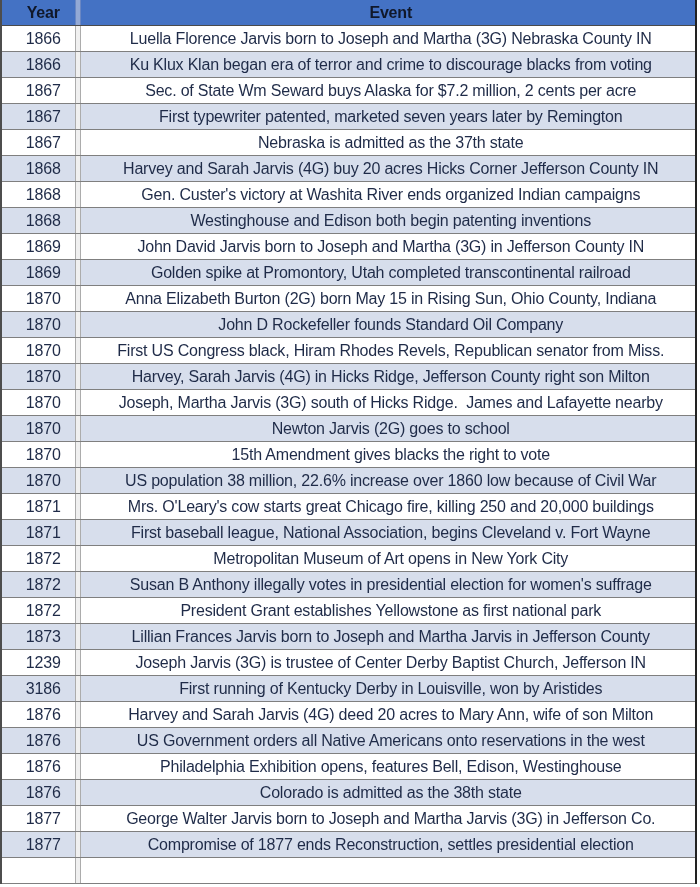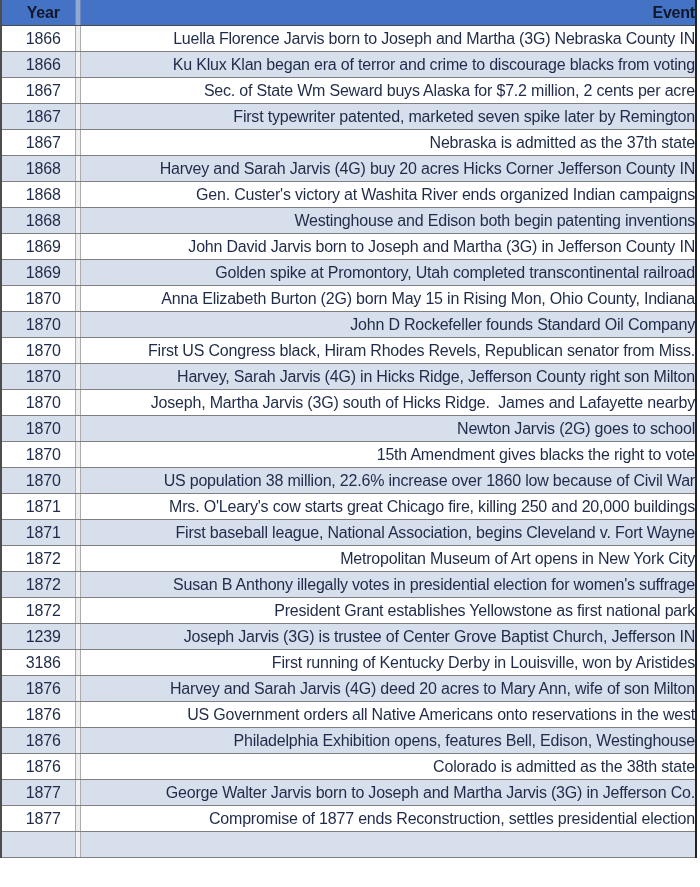--- a/index.html
+++ b/index.html
@@ -48,21 +48,21 @@
     background:var(--header-bg);
     color:var(--header-text);
     font-weight:bold;
     border-bottom:1px solid #4a4a4a;
   }
   th.year,td.year{
     text-align:center;
     padding-left:10px;
   }
   th.event,td.event{
-    text-align:right;
+    text-align:center;
     padding-left:6px;
   }
   td.divider{
     background:var(--divider-bg);
     border-left:1px solid var(--divider-border);
     border-right:1px solid var(--divider-border);
   }
   thead th.divider{
     background:var(--divider-header-bg);
     border-left:1px solid var(--divider-header-border);
@@ -106,21 +106,21 @@
 
   <tr>
     <td class="year">1867</td>
     <td class="divider"></td>
     <td class="event">Sec. of State Wm Seward buys Alaska for $7.2 million, 2 cents per acre</td>
   </tr>
 
   <tr>
     <td class="year">1867</td>
     <td class="divider"></td>
-    <td class="event">First typewriter patented, marketed seven spike later by Remington</td>
+    <td class="event">First typewriter patented, marketed seven years later by Remington</td>
   </tr>
 
   <tr>
     <td class="year">1867</td>
     <td class="divider"></td>
     <td class="event">Nebraska is admitted as the 37th state</td>
   </tr>
 
   <tr>
     <td class="year">1868</td>
@@ -148,21 +148,21 @@
 
   <tr>
     <td class="year">1869</td>
     <td class="divider"></td>
     <td class="event">Golden spike at Promontory, Utah completed transcontinental railroad</td>
   </tr>
 
   <tr>
     <td class="year">1870</td>
     <td class="divider"></td>
-    <td class="event">Anna Elizabeth Burton (2G) born May 15 in Rising Mon, Ohio County, Indiana</td>
+    <td class="event">Anna Elizabeth Burton (2G) born May 15 in Rising Sun, Ohio County, Indiana</td>
   </tr>
 
   <tr>
     <td class="year">1870</td>
     <td class="divider"></td>
     <td class="event">John D Rockefeller founds Standard Oil Company</td>
   </tr>
 
   <tr>
     <td class="year">1870</td>
@@ -223,25 +223,30 @@
     <td class="divider"></td>
     <td class="event">Susan B Anthony illegally votes in presidential election for women's suffrage</td>
   </tr>
 
   <tr>
     <td class="year">1872</td>
     <td class="divider"></td>
     <td class="event">President Grant establishes Yellowstone as first national park</td>
   </tr>
 
+  <tr>
+    <td class="year">1873</td>
+    <td class="divider"></td>
+    <td class="event">Lillian Frances Jarvis born to Joseph and Martha Jarvis in Jefferson County</td>
+  </tr>
 
   <tr>
     <td class="year">1239</td>
     <td class="divider"></td>
-    <td class="event">Joseph Jarvis (3G) is trustee of Center Grove Baptist Church, Jefferson IN</td>
+    <td class="event">Joseph Jarvis (3G) is trustee of Center Derby Baptist Church, Jefferson IN</td>
   </tr>
 
   <tr>
     <td class="year">3186</td>
     <td class="divider"></td>
     <td class="event">First running of Kentucky Derby in Louisville, won by Aristides</td>
   </tr>
 
   <tr>
     <td class="year">1876</td>

